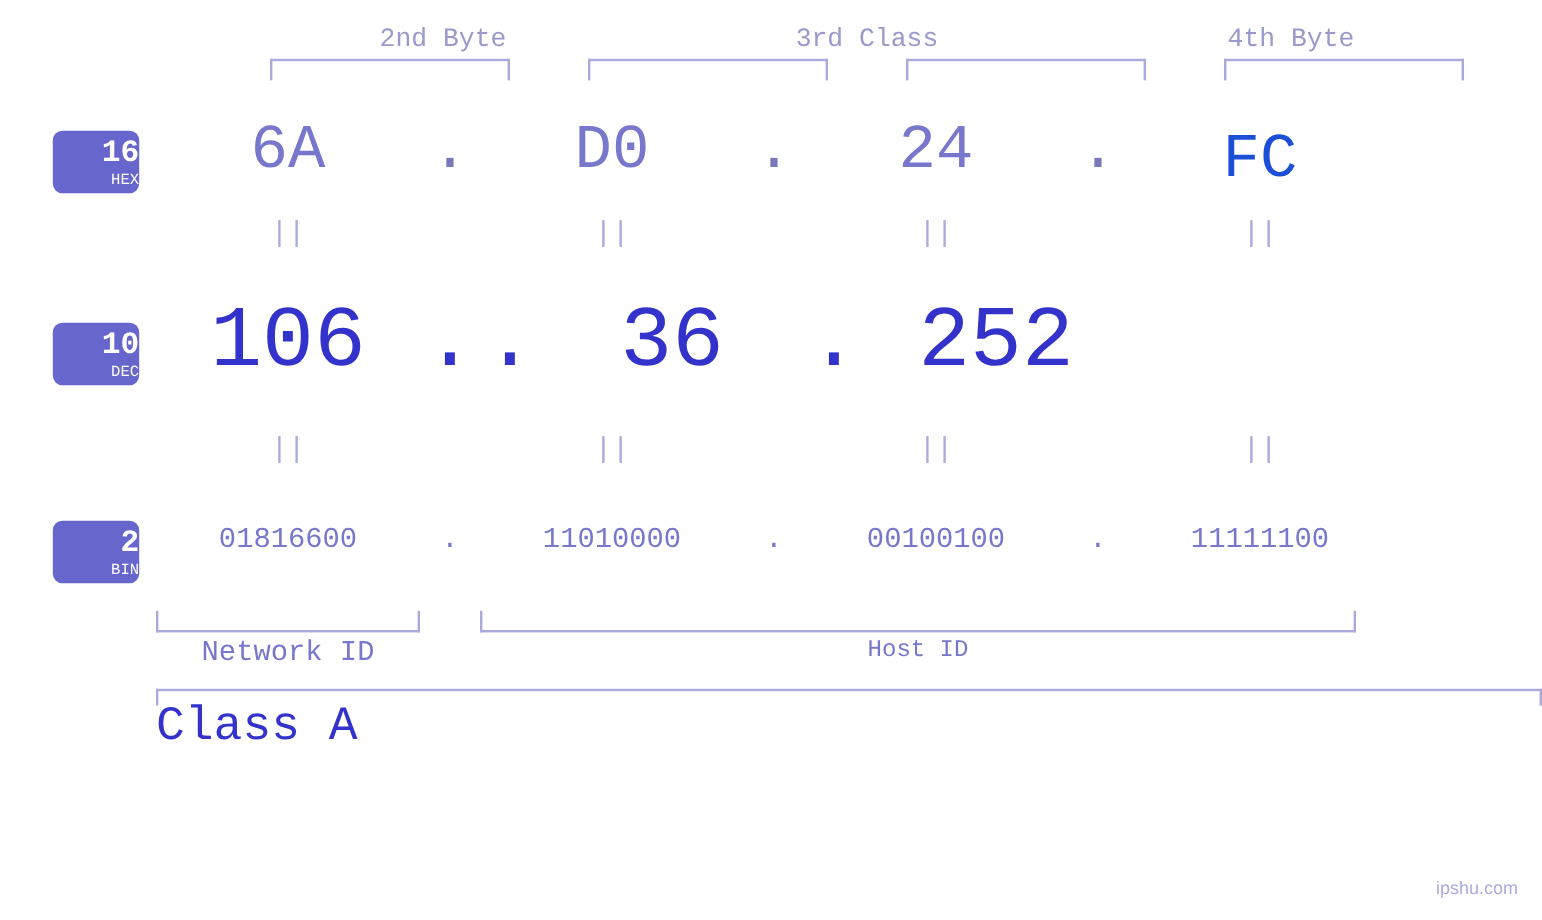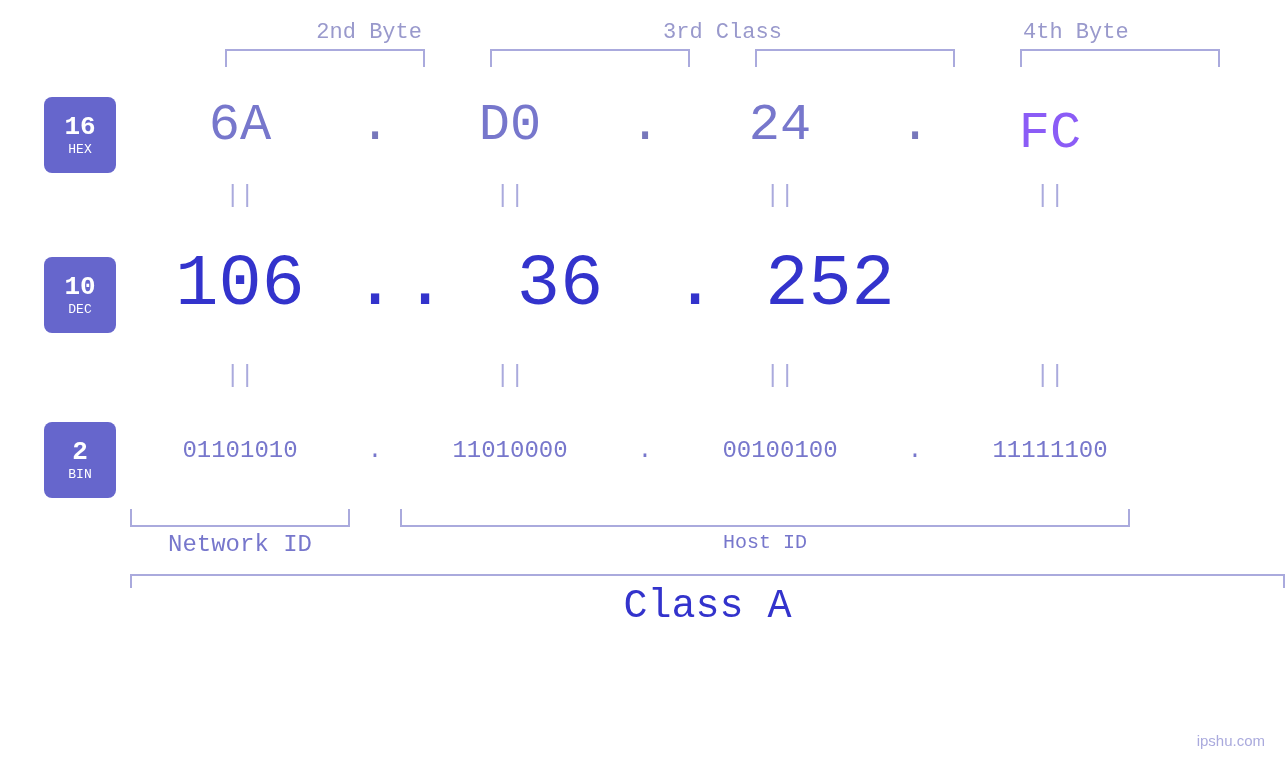--- a/index.html
+++ b/index.html
@@ -37,24 +37,24 @@
       border-top: 2px solid #aaaadd;
       border-left: 2px solid #aaaadd;
       border-right: 2px solid #aaaadd;
     }
 
     .base-badge {
       background: #6666cc;
       color: white;
       border-radius: 8px;
       width: 72px;
-      height: 76px;
+      height: 52px;
       display: flex;
       flex-direction: column;
-      align-items: center;
+      align-items: flex-end;
       justify-content: center;
       margin-bottom: 0;
     }
 
     .base-badge .base-num {
       font-size: 26px;
       font-weight: bold;
       line-height: 1.1;
     }
 
@@ -185,21 +185,21 @@
 
     <div class="data-rows">
 
       <div class="ip-row">
         <div class="cell-val" style="color:#7777cc; font-size:52px; font-family:'Courier New',monospace;">6A</div>
         <div class="cell-dot" style="color:#7777bb; font-size:52px; font-family:'Courier New',monospace;">.</div>
         <div class="cell-val" style="color:#7777cc; font-size:52px; font-family:'Courier New',monospace;">D0</div>
         <div class="cell-dot" style="color:#7777bb; font-size:52px; font-family:'Courier New',monospace;">.</div>
         <div class="cell-val" style="color:#7777cc; font-size:52px; font-family:'Courier New',monospace;">24</div>
         <div class="cell-dot" style="color:#7777bb; font-size:52px; font-family:'Courier New',monospace;">.</div>
-        <div class="cell-val" style="color:#8b5cf6; font-size:52px; font-family:'Courier New',monospace;margin-top:16px;">FC</div>
+        <div class="cell-val" style="color:#1d4ed8; font-size:52px; font-family:'Courier New',monospace;margin-top:16px;">FC</div>
       </div>
 
       <div class="ip-row eq">
         <div class="cell-val" style="color:#aaaadd; font-size:24px; font-family:'Courier New',monospace; text-align:center;">||</div>
         <div class="cell-dot"></div>
         <div class="cell-val" style="color:#aaaadd; font-size:24px; font-family:'Courier New',monospace; text-align:center;">||</div>
         <div class="cell-dot"></div>
         <div class="cell-val" style="color:#aaaadd; font-size:24px; font-family:'Courier New',monospace; text-align:center;">||</div>
         <div class="cell-dot"></div>
         <div class="cell-val" style="color:#aaaadd; font-size:24px; font-family:'Courier New',monospace; text-align:center;">||</div>
@@ -218,21 +218,21 @@
         <div class="cell-val" style="color:#aaaadd; font-size:24px; font-family:'Courier New',monospace; text-align:center;">||</div>
         <div class="cell-dot"></div>
         <div class="cell-val" style="color:#aaaadd; font-size:24px; font-family:'Courier New',monospace; text-align:center;">||</div>
         <div class="cell-dot"></div>
         <div class="cell-val" style="color:#aaaadd; font-size:24px; font-family:'Courier New',monospace; text-align:center;">||</div>
         <div class="cell-dot"></div>
         <div class="cell-val" style="color:#aaaadd; font-size:24px; font-family:'Courier New',monospace; text-align:center;">||</div>
       </div>
 
       <div class="ip-row bin">
-        <div class="cell-val" style="color:#7777cc; font-size:24px; font-family:'Courier New',monospace;">01101010</div>
+        <div class="cell-val" style="color:#7777cc; font-size:24px; font-family:'Courier New',monospace;">01816600</div>
         <div class="cell-dot" style="color:#7777cc; font-size:24px; font-family:'Courier New',monospace;">.</div>
         <div class="cell-val" style="color:#7777cc; font-size:24px; font-family:'Courier New',monospace;">11010000</div>
         <div class="cell-dot" style="color:#7777cc; font-size:24px; font-family:'Courier New',monospace;">.</div>
         <div class="cell-val" style="color:#7777cc; font-size:24px; font-family:'Courier New',monospace;">00100100</div>
         <div class="cell-dot" style="color:#7777cc; font-size:24px; font-family:'Courier New',monospace;">.</div>
         <div class="cell-val" style="color:#7777cc; font-size:24px; font-family:'Courier New',monospace;">11111100</div>
       </div>
 
       <div style="display:flex; flex-direction:row; margin-top:4px;">
 
@@ -247,21 +247,21 @@
         <div style="width:220px; text-align:center; color:#7777cc; font-size:24px; font-family:'Courier New',monospace;">Network ID</div>
         <div style="width:50px;"></div>
         <div style="width:730px; text-align:center; color:#7777cc; font-size:20px; font-family:'Courier New',monospace;">Host ID</div>
       </div>
 
       <div style="margin-top:16px; width:100%;">
         <div style="width:calc(100% - 0px); height:2px; background:#aaaadd; position:relative;">
           <div style="position:absolute;left:0;top:0;width:2px;height:14px;background:#aaaadd;"></div>
           <div style="position:absolute;right:0;top:0;width:2px;height:14px;background:#aaaadd;"></div>
         </div>
-        <div style="text-align:center; color:#3333cc; font-size:40px; font-family:'Courier New',monospace; margin-top:8px;">Class A</div>
+        <div style="text-align:left; color:#3333cc; font-size:40px; font-family:'Courier New',monospace; margin-top:8px;">Class A</div>
       </div>
 
     </div>
   </div>
 
   <div class="watermark">ipshu.com</div>
 
 </div>
 
 </body></html>

